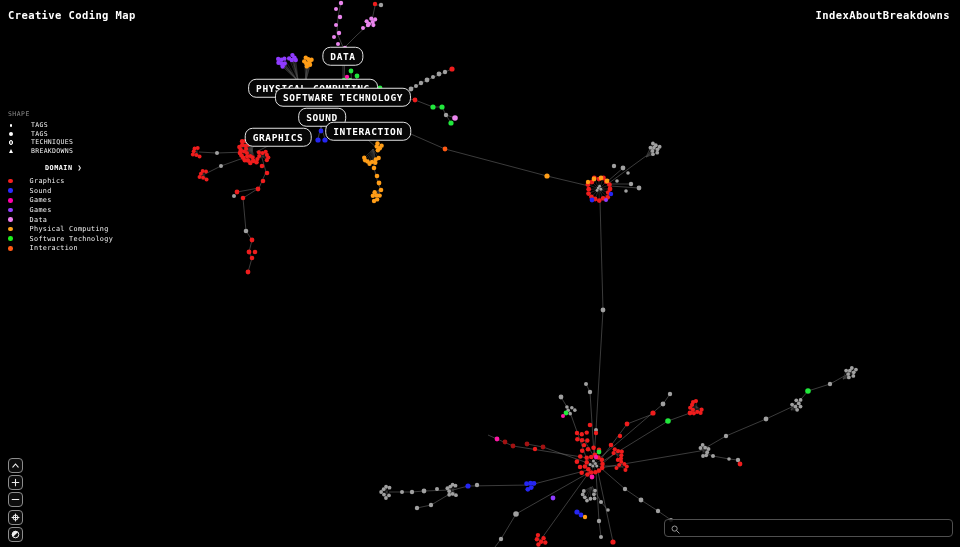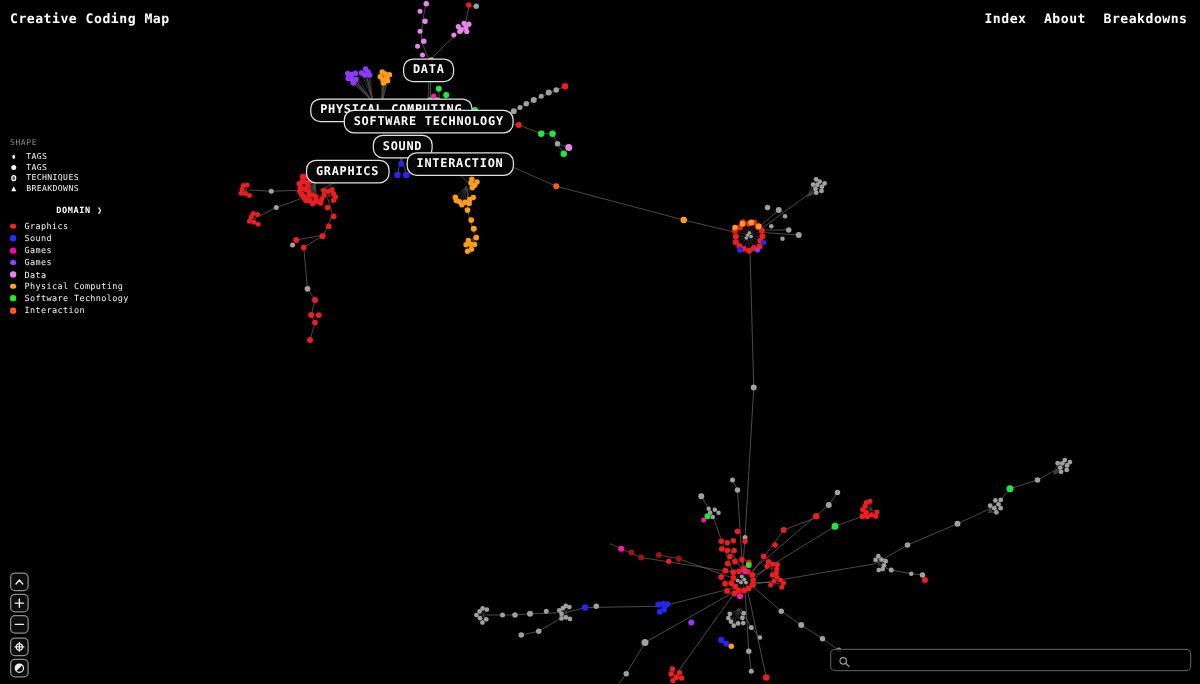--- a/index.html
+++ b/index.html
@@ -2,39 +2,39 @@
 <html><head>
 <meta charset="utf-8">
 <style>
   html,body{margin:0;padding:0;background:#000;}
   body{position:relative;width:960px;height:547px;overflow:hidden;
        font-family:"DejaVu Sans Mono","Liberation Mono",monospace;}
 
   
   .app-title{position:absolute;left:8px;top:9px;color:#fff;font-weight:bold;
              font-size:10.5px;letter-spacing:.4px;z-index:5;}
-  .top-nav{position:absolute;right:10px;top:9px;display:flex;gap:14px;z-index:5;}
+  .top-nav{position:absolute;right:10px;top:9px;display:flex;gap:0;z-index:5;}
   .top-nav a{color:#fff;font-weight:bold;font-size:10.5px;letter-spacing:.4px;
              text-decoration:none;cursor:pointer;}
 
   
   svg.stage{position:absolute;left:0;top:0;z-index:1;}
   .edge{fill:none;stroke:#6b6b6b;stroke-width:.65;opacity:.85;}
   .spoke{stroke:#4a4a4a;stroke-width:.55;opacity:.9;}
 
   
   .tag-pill{position:absolute;transform:translate(-50%,-50%);z-index:2;
             background:#060606;border:1px solid #e2e2e2;border-radius:8px;
             padding:2.5px 7px 3px;color:#fff;font-weight:bold;font-size:9.5px;
             letter-spacing:.6px;white-space:nowrap;cursor:pointer;}
 
   
   .sidebar{position:absolute;left:8px;top:110px;z-index:6;width:120px;}
   .sec-header{font-size:6.4px;color:#8a8a8a;letter-spacing:.5px;margin-bottom:3px;}
-  .legend-row{display:flex;align-items:center;gap:7px;color:#f0f0f0;cursor:pointer;}
+  .legend-row{display:flex;align-items:center;gap:17px;color:#f0f0f0;cursor:pointer;}
   .shape-row{height:8.6px;font-size:6.5px;letter-spacing:.3px;}
   .dm-row{height:9.6px;font-size:6.8px;letter-spacing:.3px;}
   .sh-ic{display:inline-flex;width:6px;justify-content:center;align-items:center;}
   .dot-s{width:2.6px;height:2.6px;border-radius:50%;background:#fff;}
   .dot-m{width:4.4px;height:4.4px;border-radius:50%;background:#fff;}
   .ring{width:4.6px;height:4.6px;border-radius:50%;border:1px solid #fff;
         background:#555;box-sizing:border-box;}
   .tri{width:0;height:0;border-left:2.8px solid transparent;
        border-right:2.8px solid transparent;border-bottom:4.6px solid #fff;}
   .domain-header{margin:9px 0 4px;font-size:6.8px;font-weight:bold;color:#fff;

